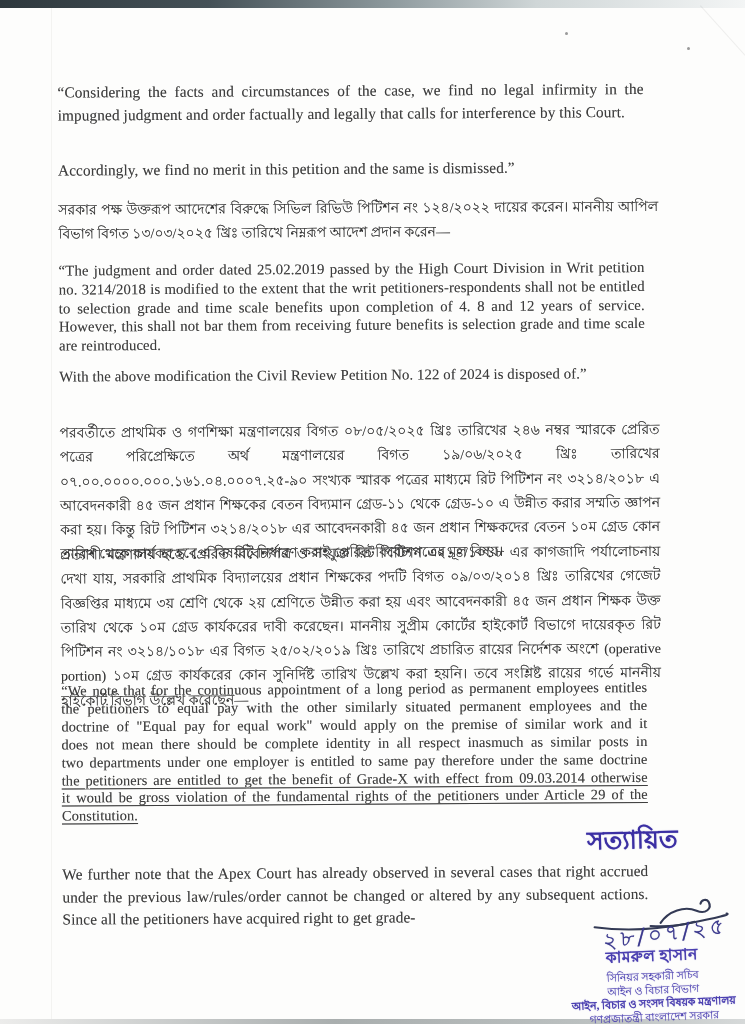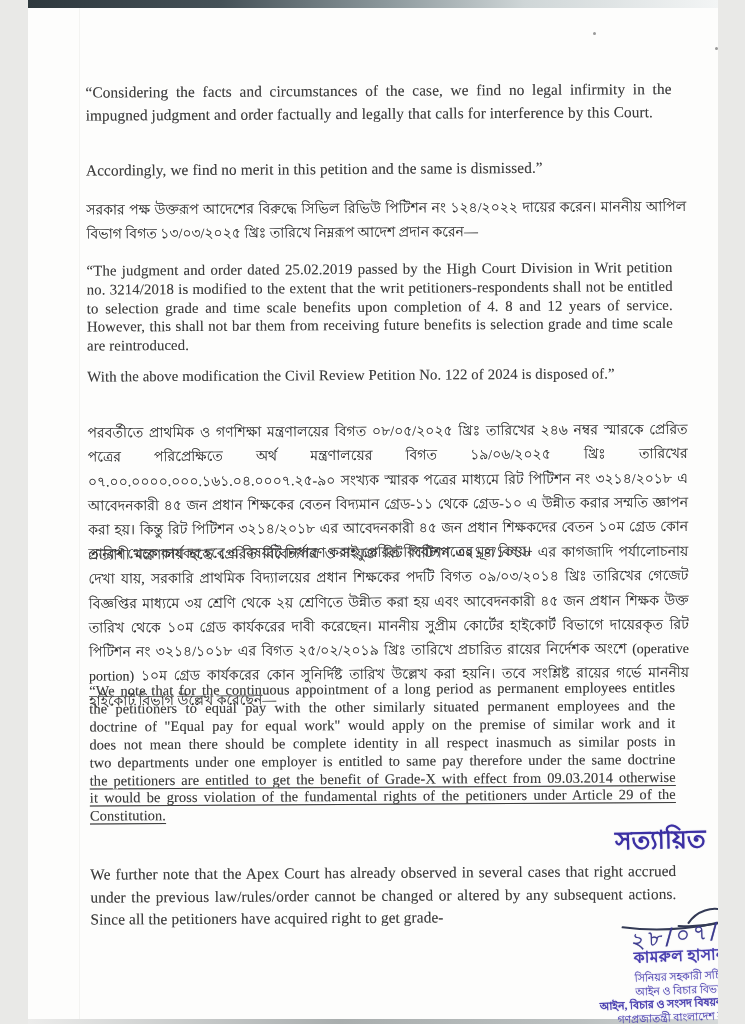--- a/index.html
+++ b/index.html
@@ -1,17 +1,17 @@
 <!DOCTYPE html>
 <html><head>
 <meta charset="utf-8">
 <style>
   html,body{margin:0;padding:0;background:#e9e9e7;}
   .page{
-    position:relative;width:690px;height:1024px;margin:0 auto;
+    position:relative;width:745px;height:1024px;margin:0 auto;
     background:#fdfdfc;overflow:hidden;
     font-family:"Liberation Serif",serif;
   }
   .scan-top{position:absolute;top:0;left:0;width:100%;height:8px;
     background:linear-gradient(to right,#2e383d 0%,#455157 28%,#8c989c 52%,#cfd6d7 72%,#f3f5f5 100%);}
   .scan-bottom{position:absolute;bottom:0;left:0;width:100%;height:5px;
     background:linear-gradient(to right,#ececeb 0%,#a9aeae 45%,#bcc1c1 80%,#d6d9d9 100%);}
   .crease{position:absolute;top:8px;left:51px;width:1px;height:1011px;background:rgba(80,80,70,.06);}
   .fold{position:absolute;top:6px;left:700px;width:1px;height:70px;background:rgba(60,60,60,.08);transform:rotate(-42deg);transform-origin:top left;}
   .speck{position:absolute;width:3px;height:3px;border-radius:50%;background:#6f6f6f;opacity:.7;}

